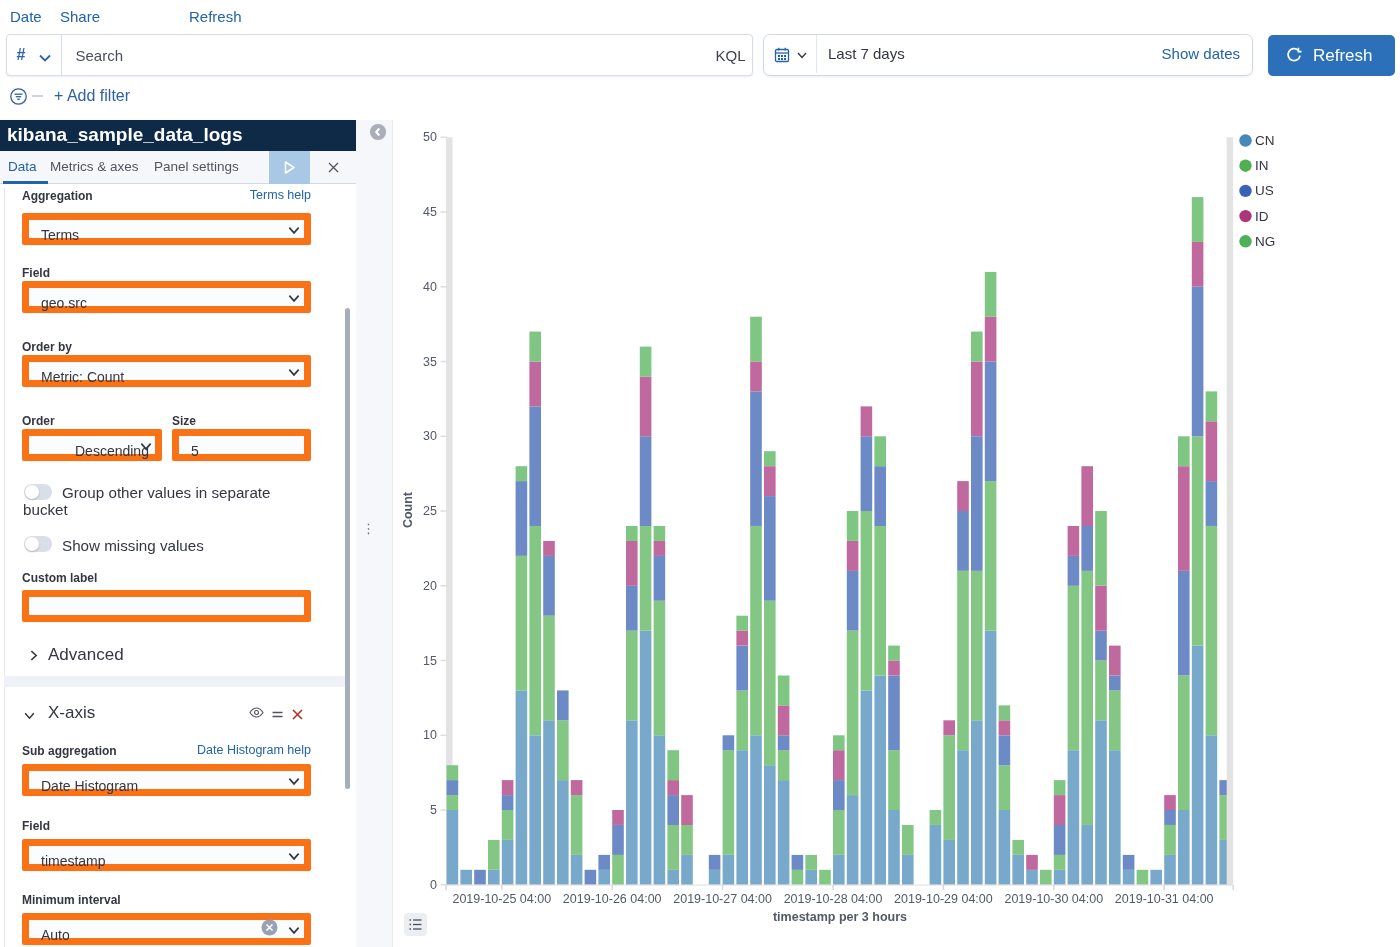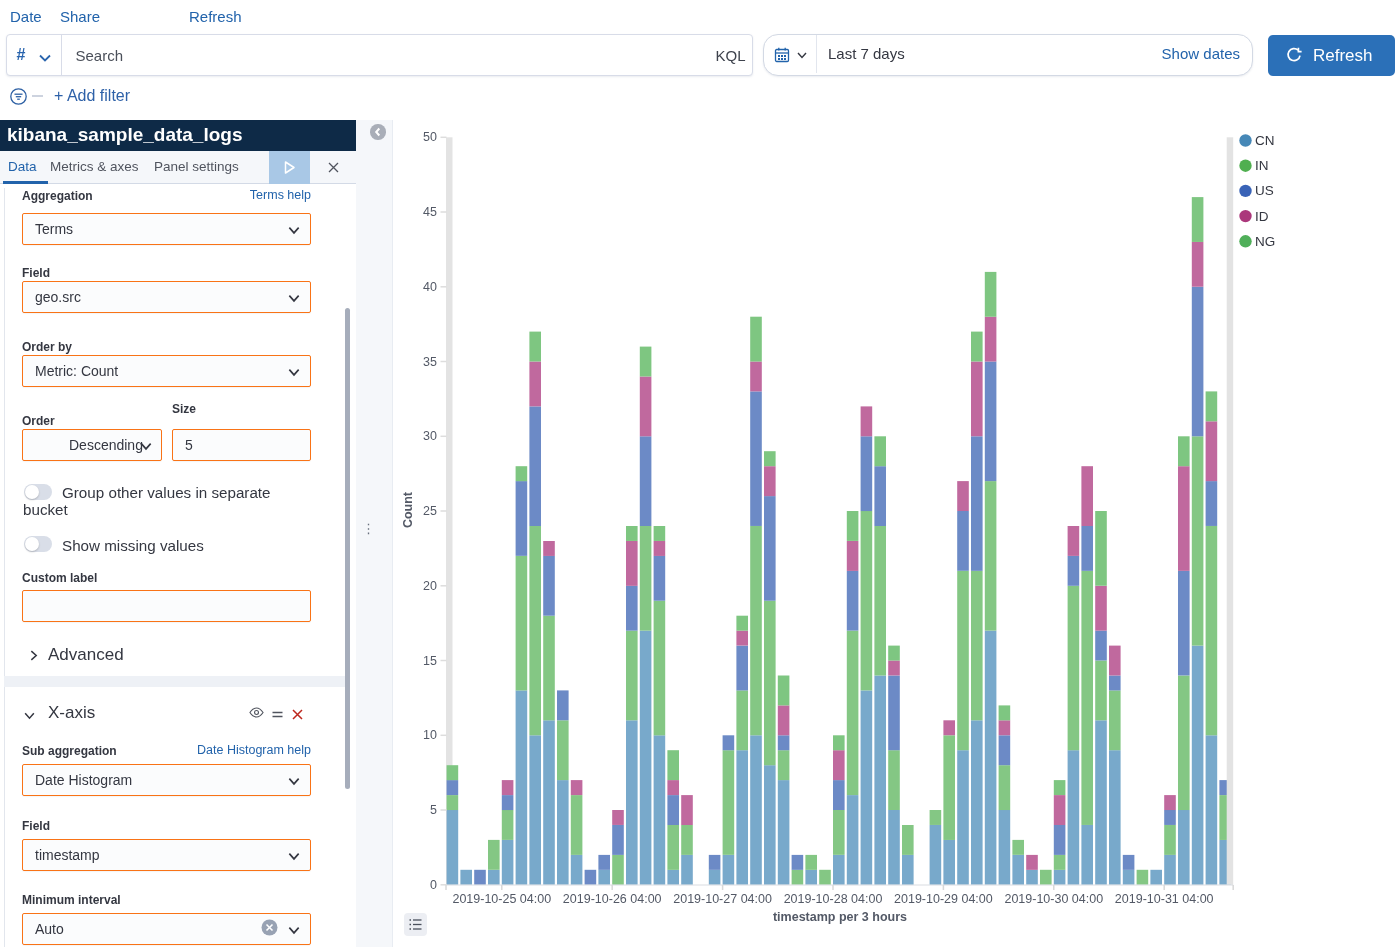--- a/index.html
+++ b/index.html
@@ -1,20 +1,20 @@
 <!DOCTYPE html>
 <html><head>
 <meta charset="utf-8">
 <style>
 * { margin:0; padding:0; box-sizing:border-box; }
 html,body { width:1400px; height:947px; background:#fff; font-family:"Liberation Sans", sans-serif; overflow:hidden; position:relative; }
 .abs { position:absolute; }
 .blue { color:#2263ab; }
 .lbl { font-size:12px; font-weight:bold; color:#343741; }
-.sel { position:absolute; height:32px; background:#fbfcfd; border:1px solid #f97316; border-radius:2px; font-size:14px; color:#343741; line-height:30px; padding-left:12px; box-shadow:0 1px 1px rgba(0,0,0,0.04); }
+.sel { position:absolute; height:32px; background:#fbfcfd; border:7px solid #f97316; border-radius:2px; font-size:14px; color:#343741; line-height:30px; padding-left:12px; box-shadow:0 1px 1px rgba(0,0,0,0.04); }
 .chev { position:absolute; width:14px; height:14px; }
 .toggle { position:absolute; width:28px; height:16px; background:#d9dee8; border-radius:8px; }
 .toggle .knob { position:absolute; left:1px; top:1px; width:14px; height:14px; border-radius:50%; background:#fff; box-shadow:0 1px 2px rgba(0,0,0,0.2); }
 </style>
 </head>
 <body>
 
 <div class="abs blue" style="left:10px;top:8px;font-size:15px;">Date</div>
 <div class="abs blue" style="left:60px;top:8px;font-size:15px;">Share</div>
 <div class="abs blue" style="left:119px;top:8px;font-size:15px;margin-top:29px;">Inspect</div>
@@ -24,21 +24,21 @@
   <div class="abs" style="left:0;top:0;width:55px;height:39.5px;border-right:1px solid #d8dce8;">
     <span class="abs" style="left:10px;top:11px;font-size:16px;font-weight:bold;color:#2a65ae;">#</span>
     <svg class="abs" style="left:31px;top:17px;" width="14" height="12" viewBox="0 0 14 12">
         <polyline points="2,3.5 7,8.5 12,3.5" fill="none" stroke="#2a65ae" stroke-width="1.8"></polyline>
       </svg>
   </div>
   <span class="abs" style="left:69px;top:12px;font-size:15px;color:#4a4f59;">Search</span>
   <span class="abs" style="left:709px;top:12px;font-size:15px;color:#3e434d;">KQL</span>
 </div>
 
-<div class="abs" style="left:763px;top:34px;width:490px;height:41.5px;background:#fff;border:1px solid #d3d9e4;border-radius:15px;box-shadow:0 1px 2px rgba(152,162,179,0.2);">
+<div class="abs" style="left:763px;top:34px;width:490px;height:41.5px;background:#fff;border:1px solid #d3d9e4;border-radius:7px;box-shadow:0 1px 2px rgba(152,162,179,0.2);">
   <svg class="abs" style="left:10px;top:12px;" width="16" height="16" viewBox="0 0 16 16">
     <rect x="1.5" y="2.5" width="13" height="12" rx="1.2" fill="none" stroke="#2263ab" stroke-width="1.3"></rect>
     <line x1="1.5" y1="6" x2="14.5" y2="6" stroke="#2263ab" stroke-width="1.3"></line>
     <line x1="4.8" y1="0.8" x2="4.8" y2="3.6" stroke="#2263ab" stroke-width="1.3"></line>
     <line x1="11.2" y1="0.8" x2="11.2" y2="3.6" stroke="#2263ab" stroke-width="1.3"></line>
     <g fill="#2263ab">
         <rect x="4" y="8" width="2" height="2"></rect>
         <rect x="7" y="8" width="2" height="2"></rect>
         <rect x="10" y="8" width="2" height="2"></rect>
         <rect x="4" y="11" width="2" height="2"></rect>
@@ -107,21 +107,21 @@
         <polyline points="2,4 6,8.5 10,4" fill="none" stroke="#343741" stroke-width="1.4"></polyline>
       </svg>
 
     <div class="abs lbl" style="left:22px;top:156px;">Order by</div>
     <div class="sel" style="left:22px;top:171px;width:289px;">Metric: Count</div>
     <svg class="chev" style="left:287px;top:181px;" viewBox="0 0 12 12">
         <polyline points="2,4 6,8.5 10,4" fill="none" stroke="#343741" stroke-width="1.4"></polyline>
       </svg>
 
     <div class="abs lbl" style="left:22px;top:230px;">Order</div>
-    <div class="abs lbl" style="left:172px;top:218px;">Size</div>
+    <div class="abs lbl" style="left:172px;top:230px;">Size</div>
     <div class="sel" style="left:22px;top:245px;width:140px;padding-left:46px;">Descending</div>
     <svg class="chev" style="left:139px;top:255px;" viewBox="0 0 12 12">
         <polyline points="2,4 6,8.5 10,4" fill="none" stroke="#343741" stroke-width="1.4"></polyline>
       </svg>
     <div class="sel" style="left:172px;top:245px;width:139px;">5</div>
 
     <div class="toggle" style="left:24px;top:300px;">
         <div class="knob"></div>
       </div>
     <div class="abs" style="left:62px;top:300px;font-size:15.2px;color:#343741;">Group other values in separate</div>

